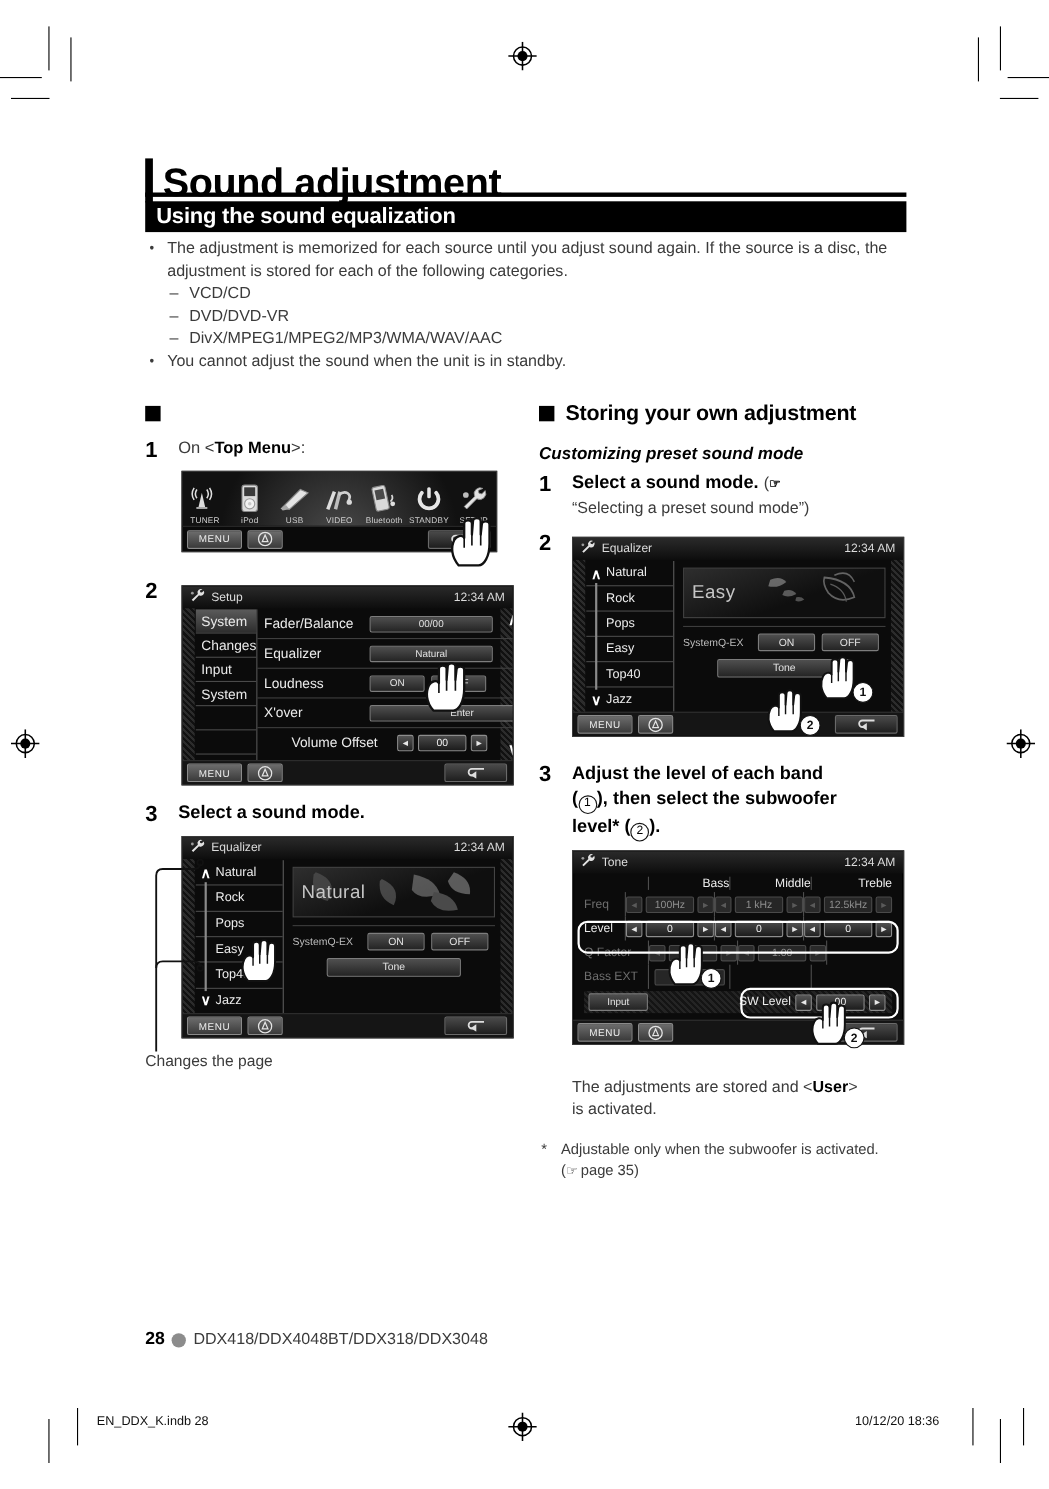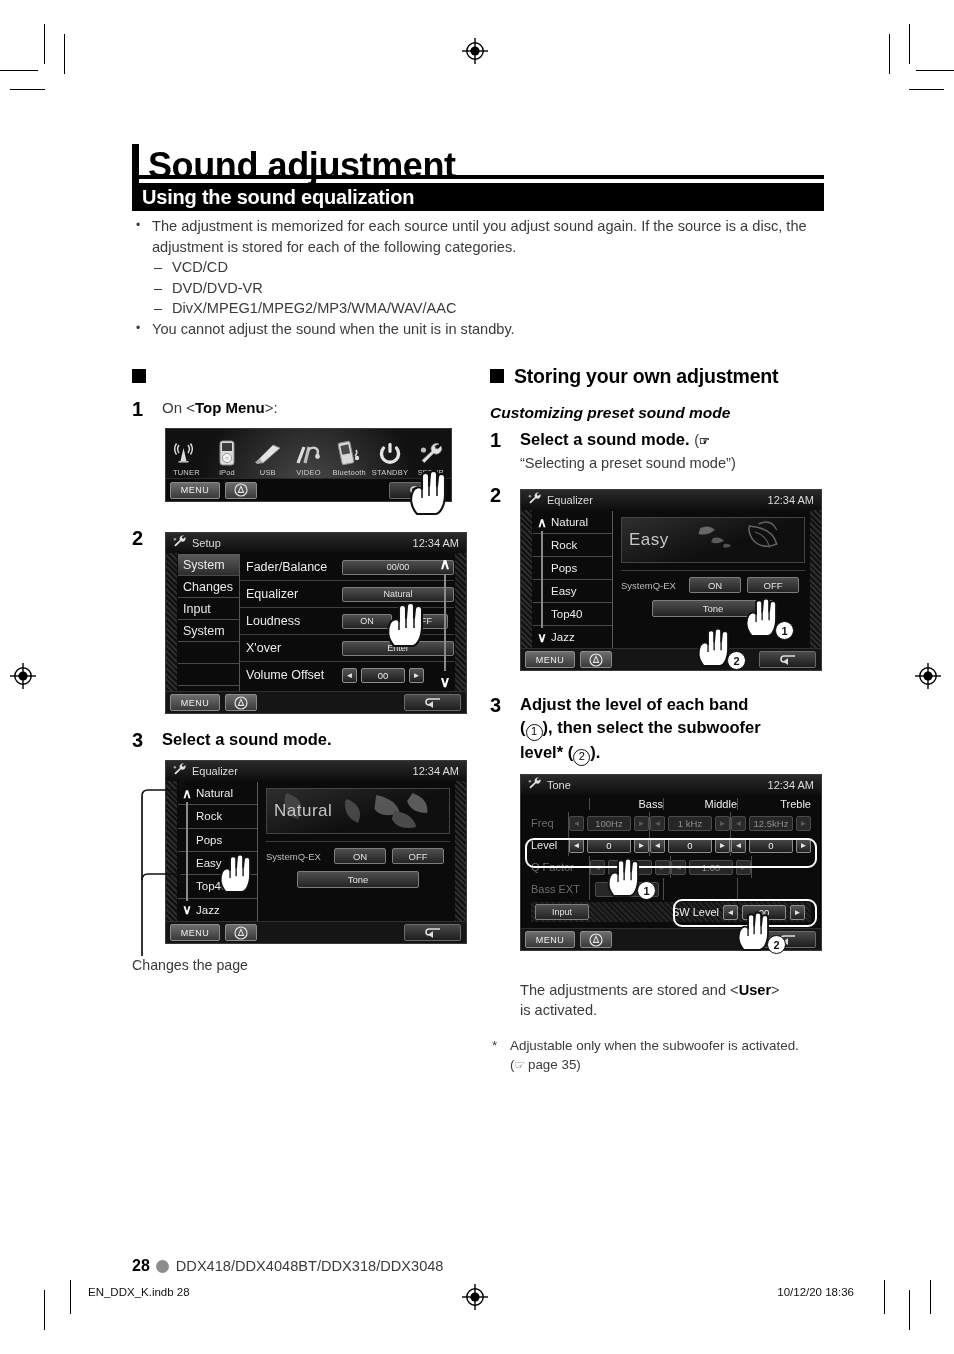--- a/index.html
+++ b/index.html
@@ -191,21 +191,21 @@
   .circ-num{
     position:absolute;width:17px;height:17px;border-radius:50%;
     background:#fff;border:1.6px solid #111;color:#111;font-size:11px;
     display:flex;align-items:center;justify-content:center;font-weight:bold;
   }
 
   
   #callout{position:absolute;left:0;top:0;width:230px;height:200px;pointer-events:none;}
 
   
-  #page-footer{position:absolute;left:132px;top:1257px;display:flex;align-items:center;}
+  #page-footer{position:absolute;left:132px;top:1209px;display:flex;align-items:center;}
   #page-footer .pg{font-size:16px;font-weight:bold;color:#000;margin-right:6px;}
   #page-footer .dot{width:13px;height:13px;border-radius:50%;background:#8c8c8c;margin-right:7px;}
   #page-footer .models{font-size:14.6px;color:#3b3b3b;}
 
   #print-footer{position:absolute;left:0;right:0;top:1286px;height:22px;}
   #print-footer .fl{position:absolute;left:88px;top:0;font-size:11.5px;color:#111;font-family:"Liberation Sans",sans-serif;}
   #print-footer .fr{position:absolute;right:100px;top:0;font-size:11.5px;color:#111;}
   .vrule{position:absolute;width:1px;background:#000;}
 </style>
 </head>
@@ -439,23 +439,23 @@
               <div class="lbl">Equalizer</div>
               <div class="pill" style="width:110px;height:13px;font-size:9px;">Natural</div>
             </div>
             <div class="setrow">
               <div class="lbl">Loudness</div>
               <div class="pill" style="width:48px;height:13px;font-size:9px;margin-right:6px;">ON</div>
               <div class="pill" style="width:48px;height:13px;font-size:9px;">OFF</div>
             </div>
             <div class="setrow">
               <div class="lbl">X'over</div>
-              <div class="pill" style="width:110px;height:13px;font-size:9px;">Enter</div>
-            </div>
-            <div class="setrow" style="border-bottom:none;">
+              <div class="pill" style="width:110px;height:13px;font-size:9px;padding-left:28px;">Enter</div>
+            </div>
+            <div class="setrow" style="border-bottom:none;margin-left:25px;">
               <div class="lbl">Volume Offset</div>
               <div class="sq-ar">◄</div>
               <div class="val" style="margin:0 4px;">00</div>
               <div class="sq-ar">►</div>
             </div>
             <div class="arrcol">
               <div class="chev">∧</div>
               <div class="track"></div>
               <div class="chev">∨</div>
             </div>

